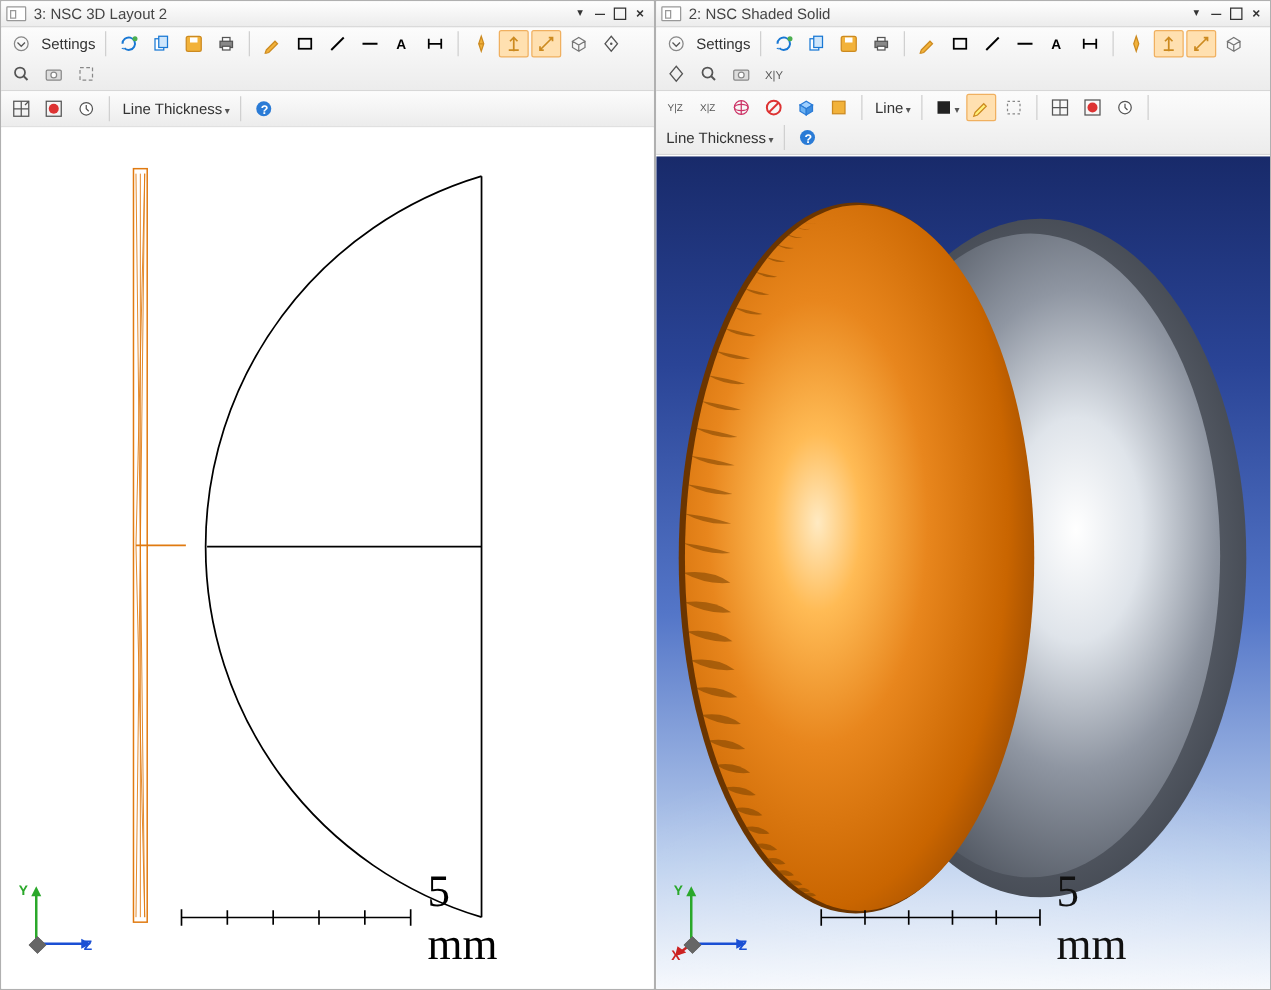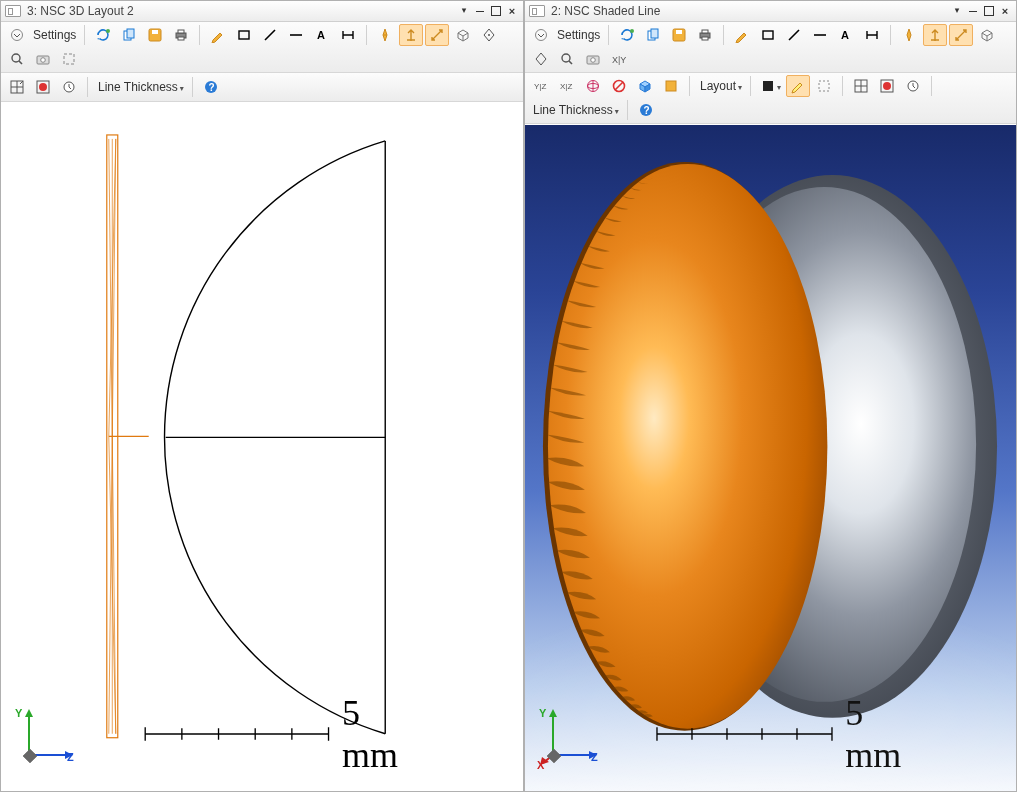--- a/index.html
+++ b/index.html
@@ -277,21 +277,21 @@
           </g>
         </svg>
         <span class="scalebar-text">5 mm</span>
       </div>
     </div>
   </div>
 
   <div class="pane pane-right">
     <div class="titlebar">
       <span class="ticon"></span>
-      <span class="ttext">2: NSC Shaded Line</span>
+      <span class="ttext">2: NSC Shaded Solid</span>
       <span class="winctl arrow"></span>
       <span class="winctl dash"></span>
       <span class="winctl box"></span>
       <span class="winctl x">×</span>
     </div>
 
     <div class="toolbar">
       <div class="settings-group">
         <span class="tbtn">
             <svg viewBox="0 0 16 16">
@@ -435,21 +435,21 @@
             <path d="M13 6v5l-5 3V9z" fill="#3d8de0" stroke="#2a7bd6"></path>
           </svg>
         </span>
       <span class="tbtn">
           <svg viewBox="0 0 16 16">
             <rect x="3" y="3" width="10" height="10" fill="#f2b23a" stroke="#cc8a20"></rect>
           </svg>
         </span>
       <span class="sep"></span>
       <div class="lt-group">
-        <span class="settings-label">Layout</span>
+        <span class="settings-label">Line</span>
         <span class="dd-arrow"></span>
       </div>
       <span class="sep"></span>
       <span class="tbtn">
           <svg viewBox="0 0 16 16">
             <rect x="3" y="3" width="10" height="10" fill="#222"></rect>
           </svg>
           <span class="dd-arrow" style="margin-left:1px"></span>
         </span>
       <span class="tbtn active">

